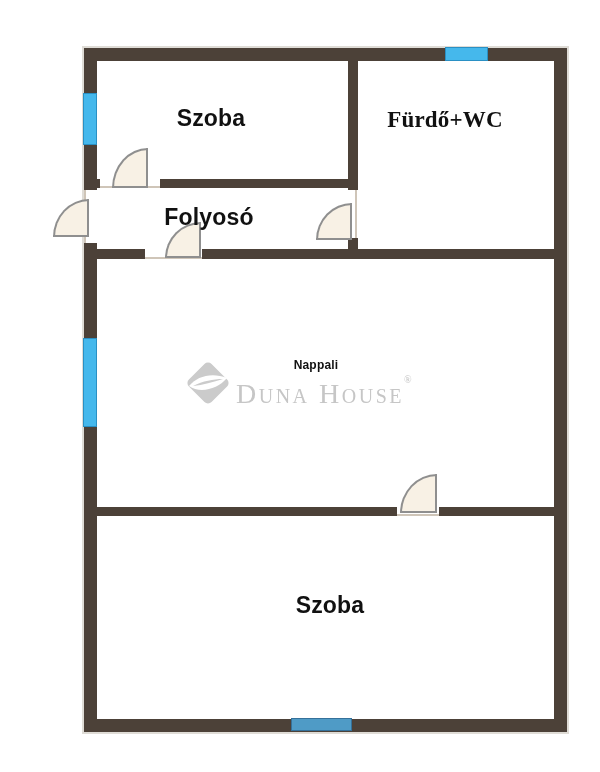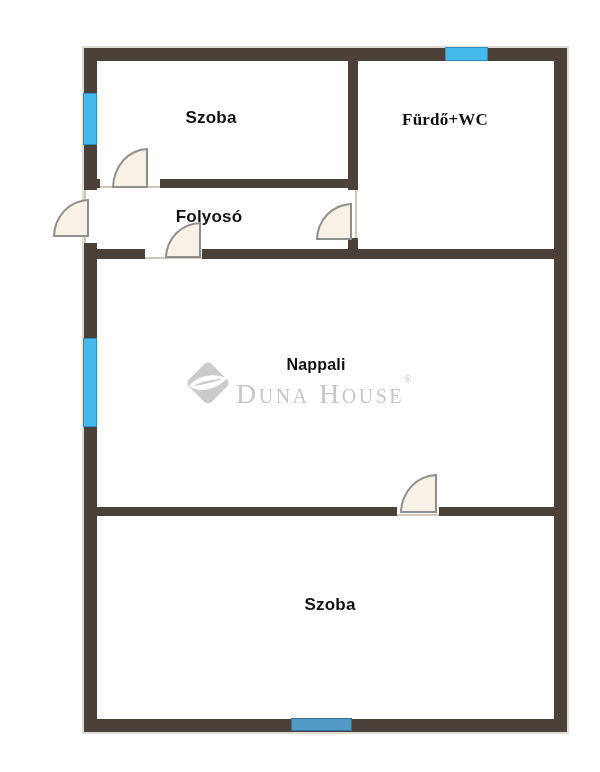--- a/index.html
+++ b/index.html
@@ -15,23 +15,23 @@
   .threshold{background:#cfc5b8;}
   .win{box-sizing:border-box;}
   .win-bright{background:#45b8ec;border:1px solid #2a90c4;}
   .win-steel{background:#4f9bc6;border:1px solid #35719a;}
   .door{
     box-sizing:border-box;background:#f8f1e5;border:2px solid #8f8f8f;
     border-radius:100% 0 0 0;
   }
   .room-label{
     position:absolute;transform:translate(-50%,-50%);
-    color:#111111;font-weight:bold;font-size:17px;white-space:nowrap;letter-spacing:0.2px;
+    color:#111111;font-weight:bold;font-size:23px;white-space:nowrap;letter-spacing:0.2px;
   }
-  .room-label.small{font-size:16px;}
+  .room-label.small{font-size:12px;}
   .watermark{
     position:absolute;display:flex;align-items:center;gap:3px;
     pointer-events:none;
   }
   .wm-text{
     font-family:"Liberation Serif",serif;font-variant:small-caps;
     font-size:28px;color:#c6c6c6;letter-spacing:2.5px;line-height:1;white-space:nowrap;margin-top:22px;
   }
   .wm-reg{
     font-family:"Liberation Serif",serif;font-size:10px;color:#c3c3c3;

